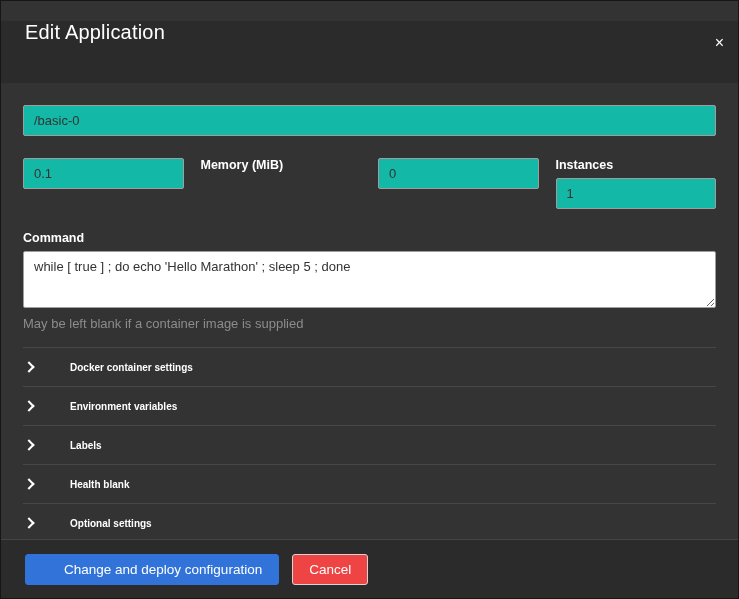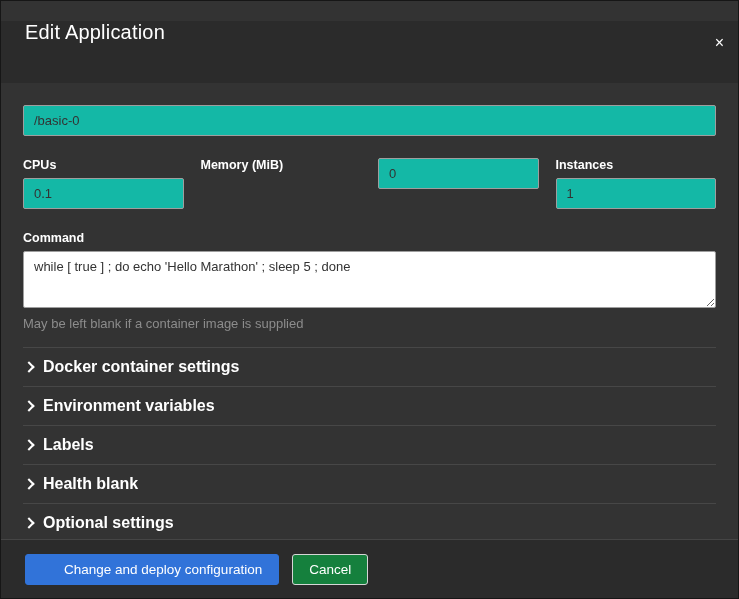--- a/index.html
+++ b/index.html
@@ -90,21 +90,21 @@
   }
   .chevron-icon {
     width: 8px; height: 8px;
     border-top: 2px solid #ffffff;
     border-right: 2px solid #ffffff;
     transform: rotate(45deg);
     margin: 0 10px 0 2px;
     flex: 0 0 auto;
   }
   .accordion-label {
-    font-size: 16px; font-weight: 700; color: #ffffff;
+    font-size: 10px; font-weight: 700; color: #ffffff; margin-left: 27px;
   }
   
   .modal-footer {
     flex: 0 0 59px;
     background: #2b2b2b;
     border-top: 1px solid #454545;
     display: flex; align-items: center;
     padding: 0 24px;
     gap: 13px;
   }
@@ -116,21 +116,21 @@
     cursor: pointer;
     padding: 0 16px;
   }
   .btn-primary {
     background: #3173d9;
     border: 1px solid #3173d9;
     color: #ffffff;
     padding-left: 38px;
   }
   .btn-secondary {
-    background: #15803d;
+    background: #ef4444;
     border: 1px solid #d6d6d6;
     color: #ffffff;
   }
 </style>
 </head>
 <body>
 
 <div class="modal">
 
   <div class="modal-header">
@@ -139,21 +139,20 @@
   </div>
 
   <div class="modal-body">
 
     <div class="field">
       <input class="text-input" type="text" value="/basic-0" style="">
     </div>
 
     <div class="field-row">
       <div>
-        <label class="field-label">CPUs</label>
         <input class="text-input" type="text" value="0.1" style="">
       </div>
       <div>
         <label class="field-label">Memory (MiB)</label>
       </div>
       <div>
         <input class="text-input" type="text" value="0" style="">
       </div>
       <div>
         <label class="field-label">Instances</label>

